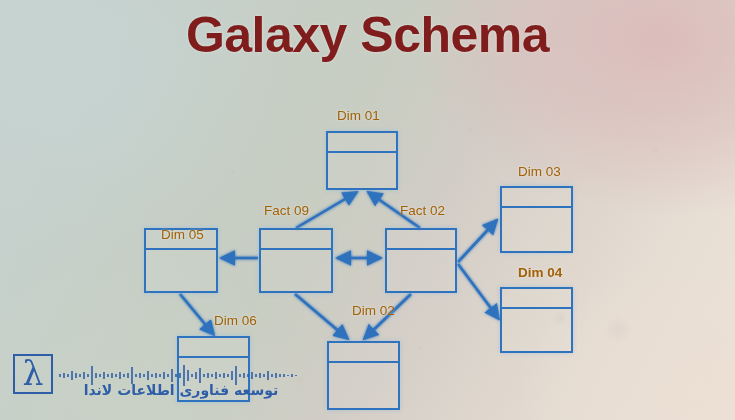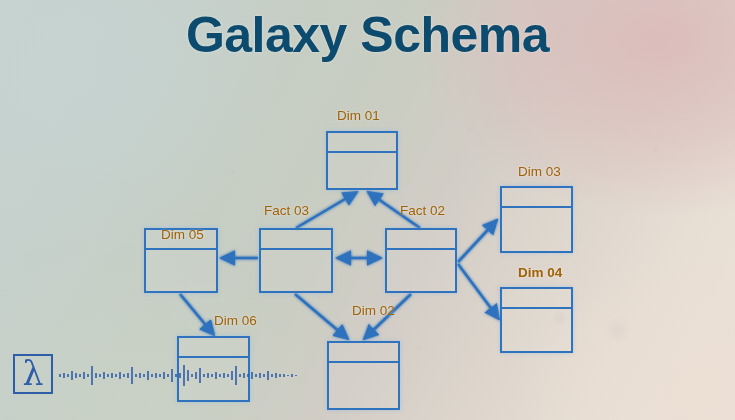--- a/index.html
+++ b/index.html
@@ -55,21 +55,21 @@
 
   
   #page-title {
     position: absolute;
     left: 0; right: 0;
     top: 6px;
     text-align: center;
     font-size: 50px;
     font-weight: 700;
     letter-spacing: -0.5px;
-    color: #0c4a6e;
+    color: #7f1d1d;
     text-shadow: 0 0 3px rgba(255,255,255,0.45);
   }
 
   
   .entity {
     position: absolute;
     box-sizing: border-box;
     border: 2.5px solid #2f72bd;
     background: rgba(255,255,255,0.055);
     box-shadow: 0 0 4px rgba(120,180,235,0.45);
@@ -194,21 +194,21 @@
       <div class="entity-label" style="left: 337px; top: 108px;">Dim 01</div>
       <div class="entity" style="left: 144px; top: 228px; width: 74px; height: 65px; display: flex; flex-direction: column;">
         <div class="hdr"></div>
         <div class="body"></div>
       </div>
       <div class="entity-label" style="left: 161px; top: 206px; margin-top: 21px;">Dim 05</div>
       <div class="entity" style="left: 259px; top: 228px; width: 74px; height: 65px; display: flex; flex-direction: column;">
         <div class="hdr"></div>
         <div class="body"></div>
       </div>
-      <div class="entity-label" style="left: 264px; top: 203px;">Fact 03</div>
+      <div class="entity-label" style="left: 264px; top: 203px;">Fact 09</div>
       <div class="entity" style="left: 385px; top: 228px; width: 72px; height: 65px; display: flex; flex-direction: column;">
         <div class="hdr"></div>
         <div class="body"></div>
       </div>
       <div class="entity-label" style="left: 400px; top: 203px;">Fact 02</div>
       <div class="entity" style="left: 500px; top: 186px; width: 73px; height: 67px; display: flex; flex-direction: column;">
         <div class="hdr"></div>
         <div class="body"></div>
       </div>
       <div class="entity-label" style="left: 518px; top: 164px;">Dim 03</div>
@@ -288,15 +288,16 @@
         <line x1="210" y1="9" x2="210" y2="18"></line>
           <line x1="214" y1="12" x2="214" y2="15"></line>
         <line x1="218" y1="11" x2="218" y2="16"></line>
           <line x1="222" y1="12" x2="222" y2="15"></line>
         <line x1="226" y1="12" x2="226" y2="15"></line>
           <line x1="230" y1="13" x2="230" y2="14"></line>
         <line x1="234" y1="12" x2="234" y2="15"></line>
           <line x1="238" y1="13" x2="238" y2="14"></line>
       </g>
     </svg>
+    <div id="wm-text">توسعه فناوری اطلاعات لاندا</div>
   </div>
 
 </div>
 
 </body></html>

